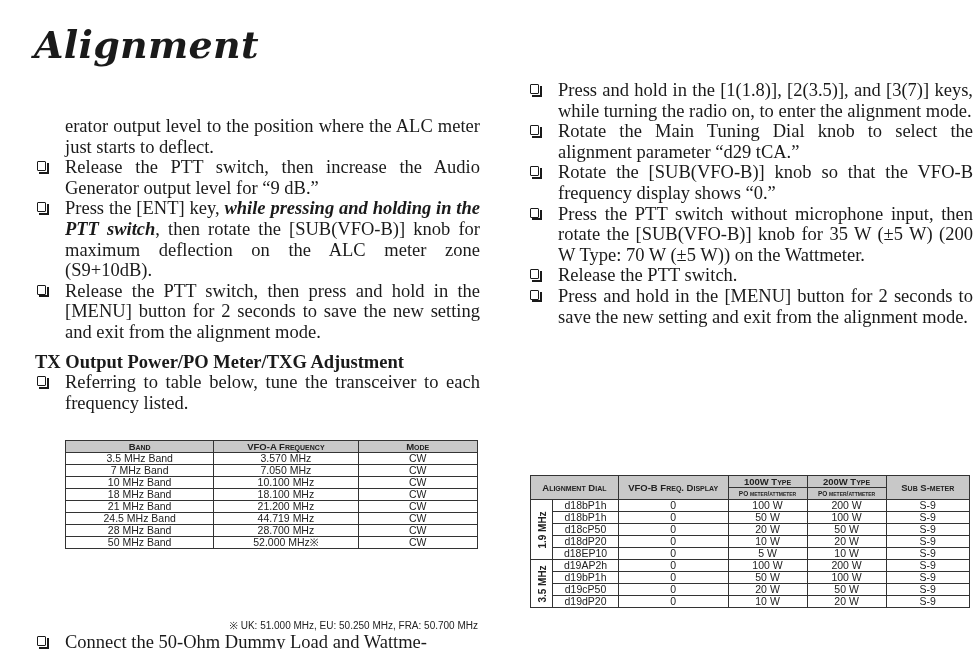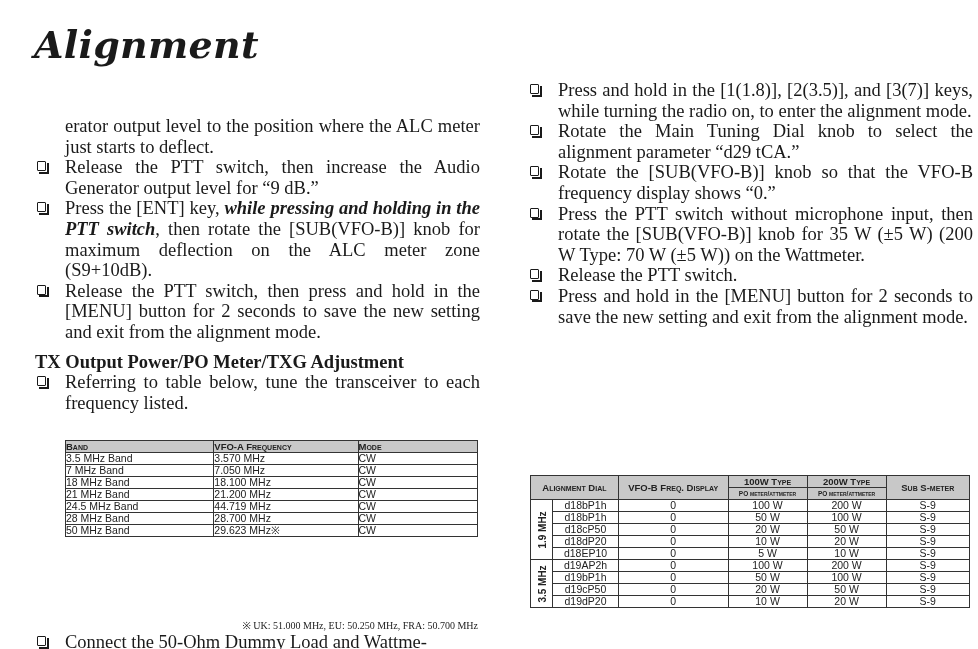--- a/index.html
+++ b/index.html
@@ -10,24 +10,24 @@
   .col.right { left:528px; top:80px; width:445px; }
   .para { position:relative; padding-left:30px; text-align:justify; text-align-last:left; }
   .para.cont { padding-left:30px; }
   .box { position:absolute; left:2px; top:4px; width:9px; height:10px; border:1.6px solid #1a1a1a; box-sizing:border-box; border-radius:1px; }
   .box::after { content:""; position:absolute; right:-3.5px; top:1px; width:2px; height:10px; background:#1a1a1a; }
   .box::before { content:""; position:absolute; left:1px; bottom:-3.5px; width:10px; height:2px; background:#1a1a1a; }
   .bi { font-style:italic; font-weight:bold; }
   .heading { font-family:"Liberation Serif", serif; font-weight:bold; font-size:18.5px; margin-top:9px; }
   table { border-collapse:collapse; font-family:"Liberation Sans", sans-serif; color:#222; }
   .t1 { position:absolute; left:65px; top:440px; width:413px; font-size:10.5px; }
-  .t1 th, .t1 td { border:1px solid #333; text-align:left; padding:0; height:11px; line-height:11px; }
+  .t1 th, .t1 td { border:1px solid #333; text-align:center; padding:0; height:11px; line-height:11px; }
   .t1 th { background:#c8c8c8; font-weight:bold; font-size:9.5px; font-variant:small-caps; height:11px; }
   .t1 { border:1.6px solid #222; }
-  .footnote { position:absolute; left:65px; top:618px; width:413px; text-align:right; font-family:Liberation Serif, serif; font-size:10px; color:#222; }
+  .footnote { position:absolute; left:65px; top:618px; width:413px; text-align:right; font-family:Liberation Sans, sans-serif; font-size:10px; color:#222; }
   .t2 { position:absolute; left:530px; top:475px; width:440px; font-size:10.5px; border:1.6px solid #222; }
   .t2 th, .t2 td { border:1px solid #333; text-align:center; padding:0; line-height:11px; height:11px; }
   .t2 th { background:#c8c8c8; font-weight:bold; font-size:9.5px; font-variant:small-caps; }
   .t2 th.sub { font-size:6.5px; font-weight:bold; height:10px; }
   .t2 td.vert { width:14px; font-weight:bold; font-size:10px; position:relative; }
   .t2 td.vert span { position:absolute; left:50%; top:50%; transform:translate(-50%,-50%) rotate(-90deg); white-space:nowrap; }
   .last-line { position:absolute; left:35px; top:632px; width:445px; font-family:"Liberation Serif", serif; font-size:18.5px; line-height:20.6px; }
 </style>
 </head>
 <body>
@@ -68,20 +68,25 @@
         <td>3.5 MHz Band</td>
         <td>3.570 MHz</td>
         <td>CW</td>
       </tr>
     <tr>
         <td>7 MHz Band</td>
         <td>7.050 MHz</td>
         <td>CW</td>
       </tr>
     <tr>
+        <td>10 MHz Band</td>
+        <td>10.100 MHz</td>
+        <td>CW</td>
+      </tr>
+    <tr>
         <td>18 MHz Band</td>
         <td>18.100 MHz</td>
         <td>CW</td>
       </tr>
     <tr>
         <td>21 MHz Band</td>
         <td>21.200 MHz</td>
         <td>CW</td>
       </tr>
     <tr>
@@ -89,21 +94,21 @@
         <td>44.719 MHz</td>
         <td>CW</td>
       </tr>
     <tr>
         <td>28 MHz Band</td>
         <td>28.700 MHz</td>
         <td>CW</td>
       </tr>
     <tr>
         <td>50 MHz Band</td>
-        <td>29.623 MHz※</td>
+        <td>52.000 MHz※</td>
         <td>CW</td>
       </tr>
   </tbody>
 </table>
 <div class="footnote">※ UK: 51.000 MHz, EU: 50.250 MHz,  FRA: 50.700 MHz</div>
 
 <div class="last-line para">
   <span class="box"></span>
   <span>Connect the 50-Ohm Dummy Load and Wattme-</span>
 </div>

